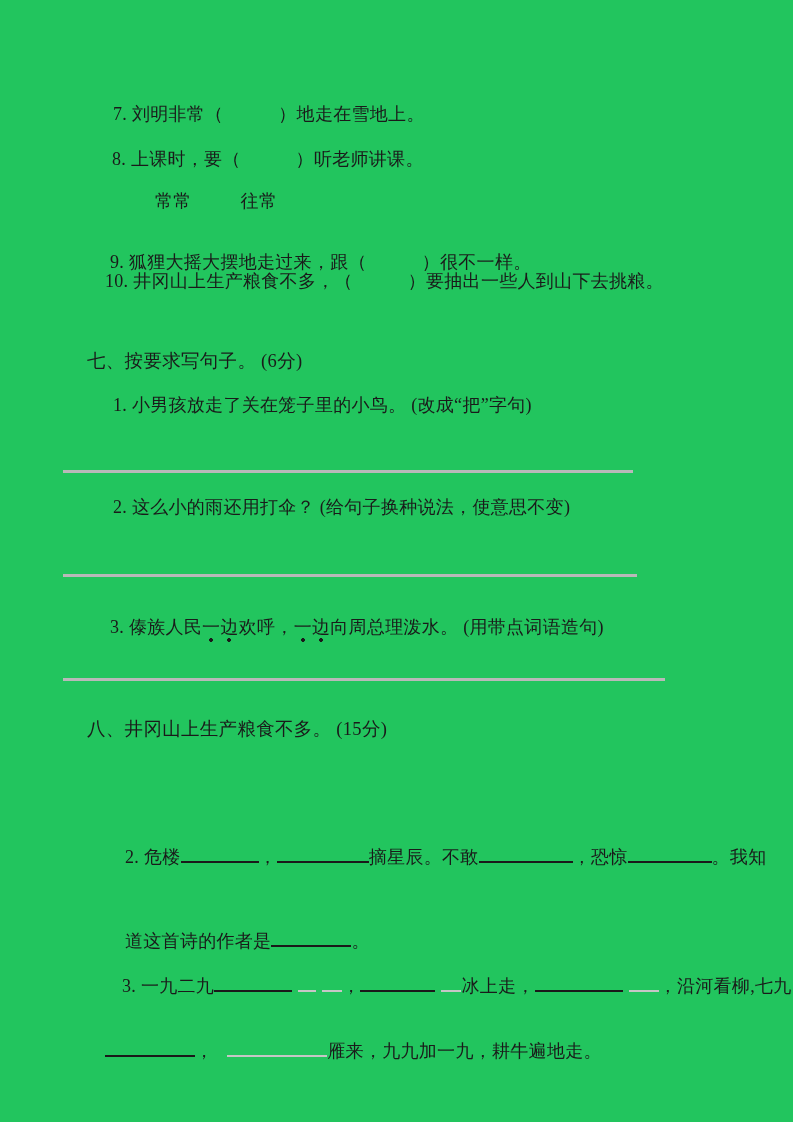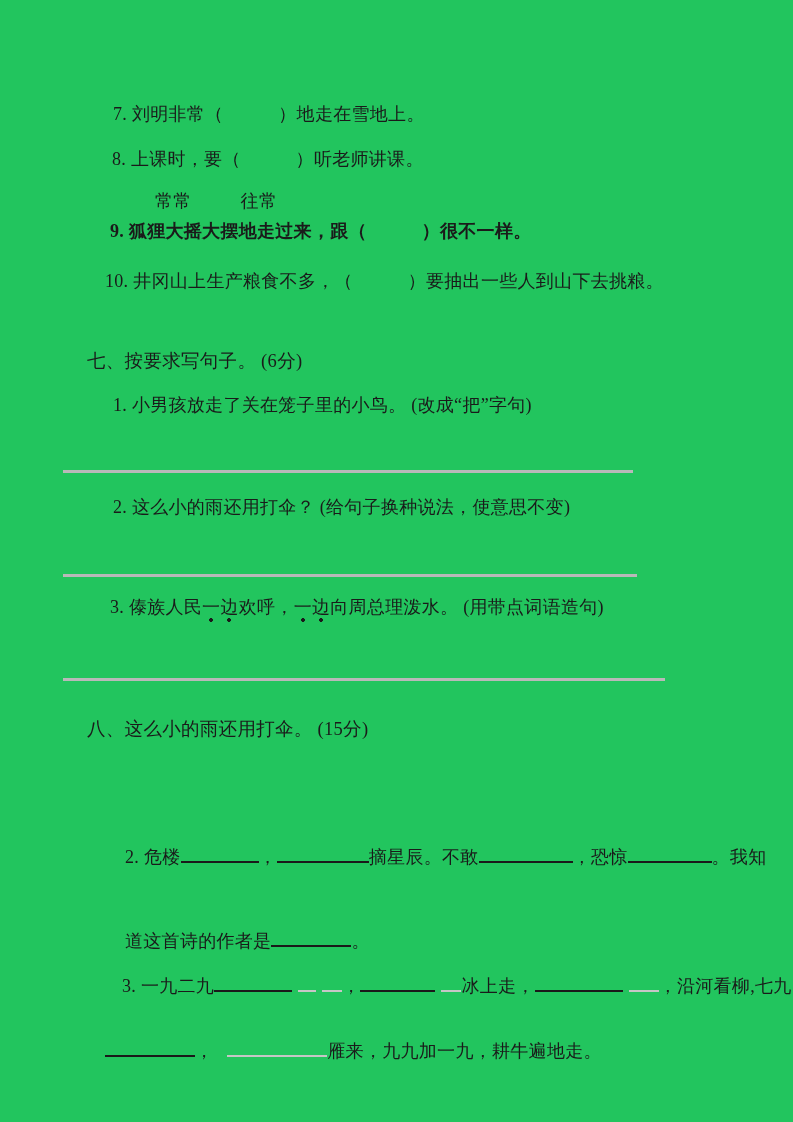--- a/index.html
+++ b/index.html
@@ -61,41 +61,41 @@
 <div id="page">
 
   <div class="row" style="top:101px; left:113px;">7. 刘明非常（　　　）地走在雪地上。</div>
 
   <div class="row" style="top:146px; left:112px;">8. 上课时，要（　　　）听老师讲课。</div>
 
   <div class="row" style="top:188px; left:155px;">
     <span>常常</span><span class="gap" style="width:49px;"></span><span>往常</span>
   </div>
 
-  <div class="row" style="top:218px; left:110px;font-weight:bold;">9. 狐狸大摇大摆地走过来，跟（　　　）很不一样。</div>
+  <div class="row" style="top:249px; left:110px;">9. 狐狸大摇大摆地走过来，跟（　　　）很不一样。</div>
 
   <div class="row" style="top:268px; left:105px;">10. 井冈山上生产粮食不多，（　　　）要抽出一些人到山下去挑粮。</div>
 
   <div class="row sec-title" style="top:348px; left:87px;text-align:center;">七、按要求写句子。 (6分)</div>
 
   <div class="row" style="top:392px; left:113px;">1. 小男孩放走了关在笼子里的小鸟。 (改成“把”字句)</div>
 
   <div class="divider" style="top:470px; left:63px; width:570px;"></div>
 
   <div class="row" style="top:494px; left:113px;">2. 这么小的雨还用打伞？ (给句子换种说法，使意思不变)</div>
 
   <div class="divider" style="top:574px; left:63px; width:574px;"></div>
 
-  <div class="row" style="top:594px; left:110px;">
+  <div class="row" style="top:614px; left:110px;">
     <span>3. 傣族人民</span><span class="dotted">一边</span><span>欢呼，</span><span class="dotted">一边</span><span>向周总理泼水。 (用带点词语造句)</span>
   </div>
 
   <div class="divider" style="top:678px; left:63px; width:602px;"></div>
 
-  <div class="row sec-title" style="top:716px; left:87px;">八、这么小的雨还用打伞。 (15分)</div>
+  <div class="row sec-title" style="top:716px; left:87px;">八、井冈山上生产粮食不多。 (15分)</div>
 
 
   <div class="row" style="top:844px; left:125px;">
     <span>2. 危楼</span><span class="bl" style="width:78px;"></span><span>，</span><span class="bl" style="width:92px;"></span><span>摘星辰。不敢</span><span class="bl" style="width:94px;"></span><span>，恐惊</span><span class="bl" style="width:84px;"></span><span>。我知</span>
   </div>
 
   <div class="row" style="top:928px; left:125px;text-align:center;">
     <span>道这首诗的作者是</span><span class="bl" style="width:80px;"></span><span>。</span>
   </div>
 

